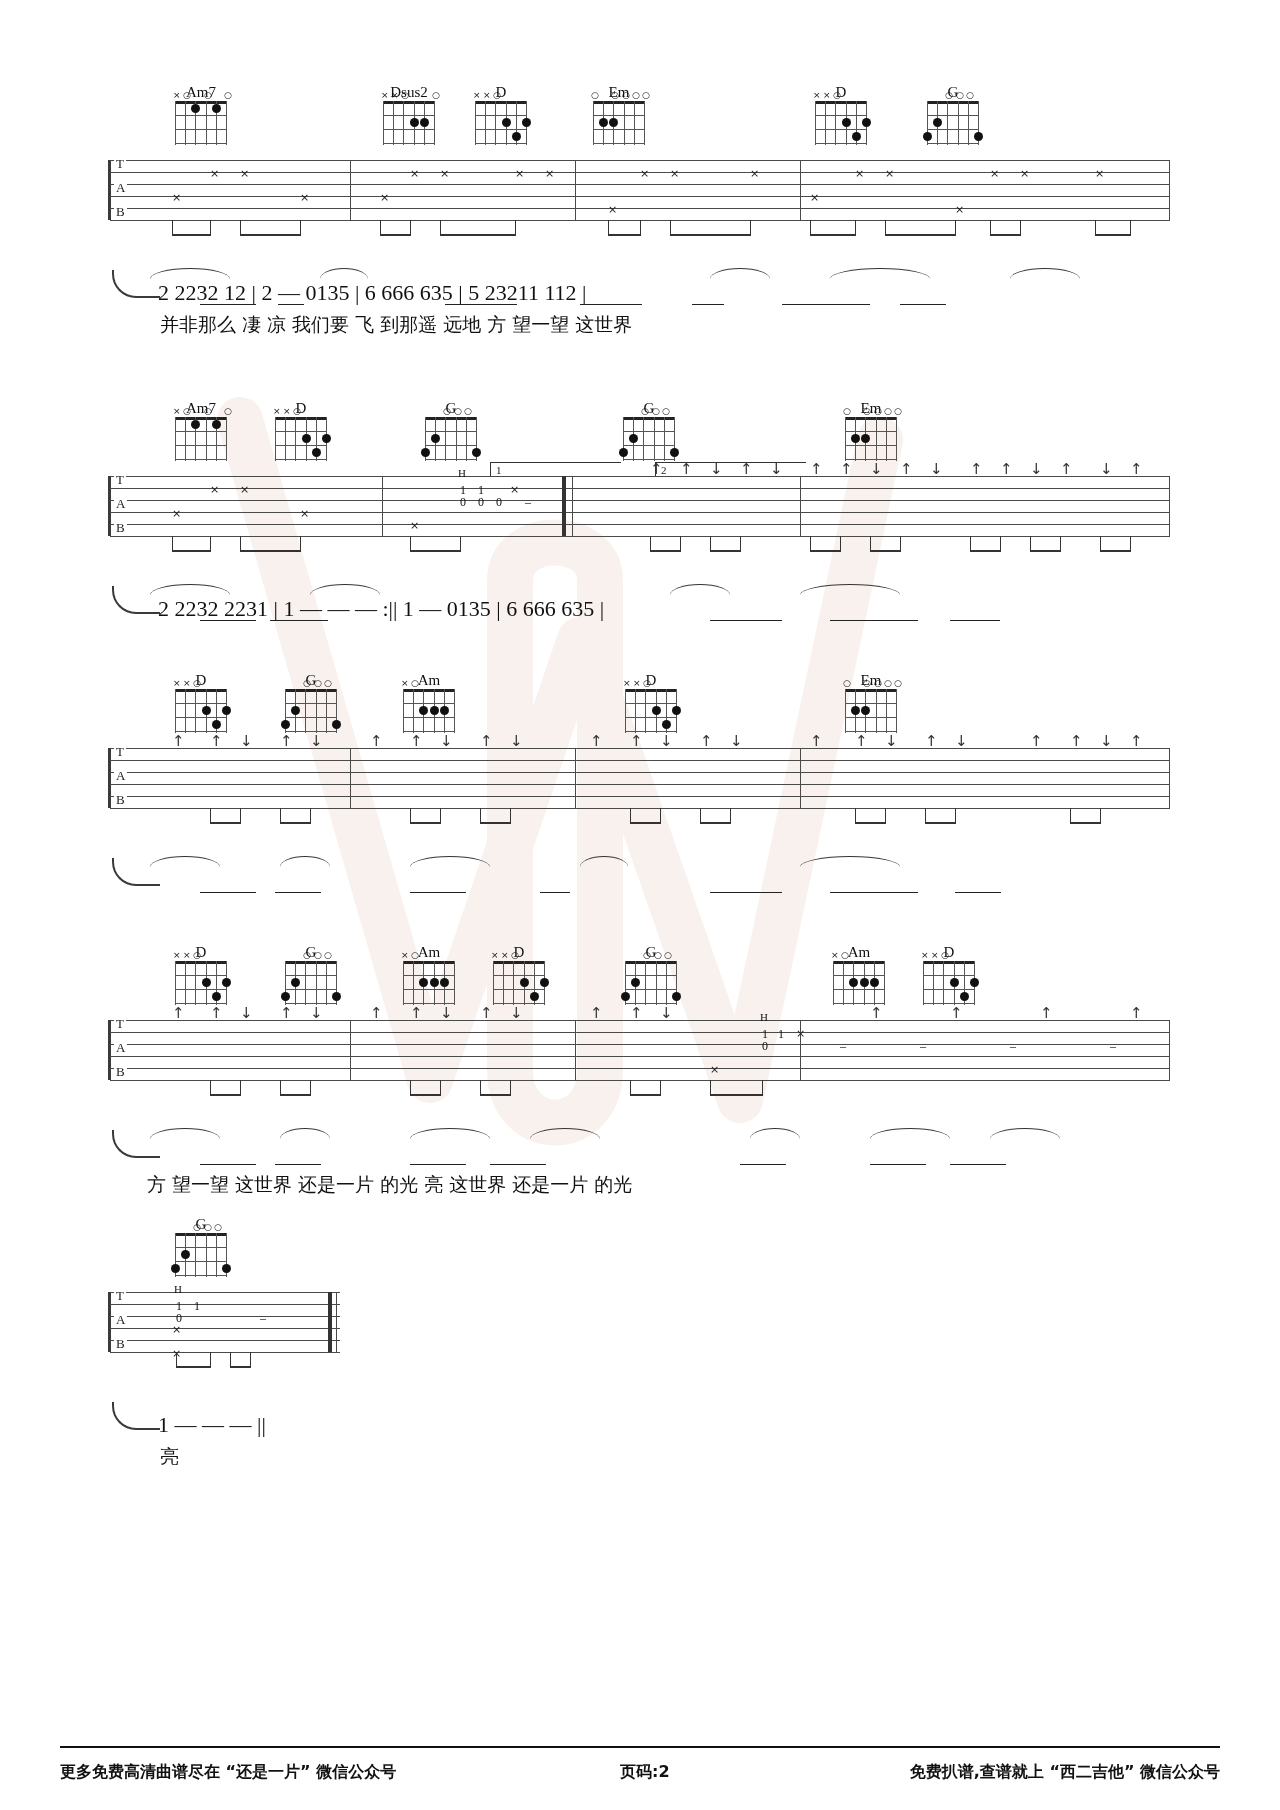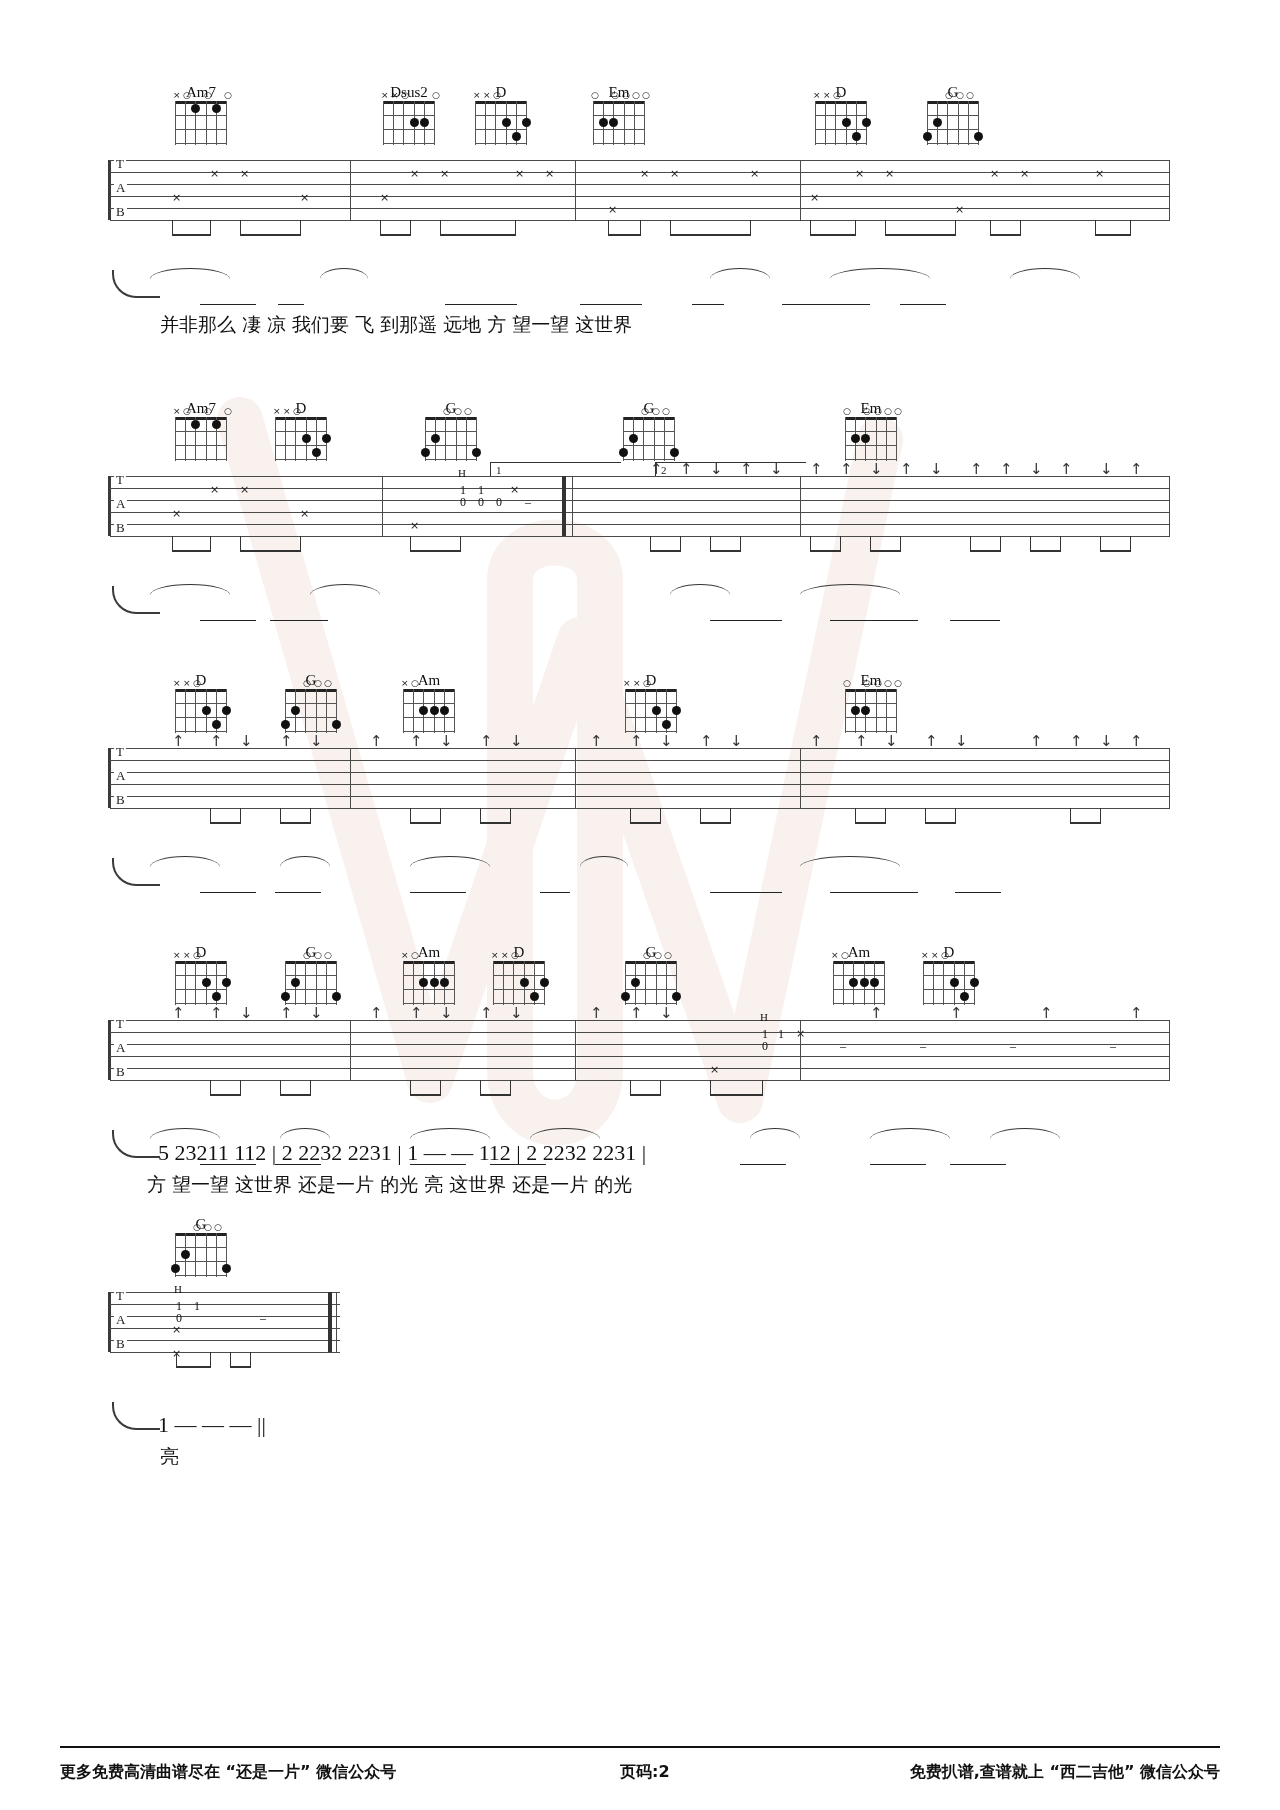--- a/index.html
+++ b/index.html
@@ -310,20 +310,21 @@
       <div class="stem" style="left:1020px;top:60px;height:16px;"></div>
       <div class="beam" style="left:985px;top:74px;width:35px;"></div>
     </div>
 
     <div class="melody" style="top:196px;">
       <div class="slur" style="left:40px;top:-12px;width:80px;"></div>
       <div class="slur" style="left:210px;top:-12px;width:48px;"></div>
       <div class="slur" style="left:600px;top:-12px;width:60px;"></div>
       <div class="slur" style="left:720px;top:-12px;width:100px;"></div>
       <div class="slur" style="left:900px;top:-12px;width:70px;"></div>
+      <div class="mel" style="left:48px;top:0;">2  2232  12 | 2  —  0135 | 6  666  635 | 5  23211  112 |</div>
       <div class="uline" style="left:90px;top:24px;width:56px;"></div>
       <div class="uline" style="left:168px;top:24px;width:26px;"></div>
       <div class="uline" style="left:335px;top:24px;width:72px;"></div>
       <div class="uline" style="left:470px;top:24px;width:62px;"></div>
       <div class="uline" style="left:582px;top:24px;width:32px;"></div>
       <div class="uline" style="left:672px;top:24px;width:88px;"></div>
       <div class="uline" style="left:790px;top:24px;width:46px;"></div>
     </div>
     <div class="lyrics" style="top:228px;">
       <div class="ly" style="left:50px;">并非那么 凄 凉    我们要 飞 到那遥 远地 方 望一望  这世界</div>
@@ -524,20 +525,21 @@
       <div class="stem" style="left:990px;top:60px;height:16px;"></div>
       <div class="stem" style="left:1020px;top:60px;height:16px;"></div>
       <div class="beam" style="left:990px;top:74px;width:30px;"></div>
     </div>
 
     <div class="melody" style="top:196px;">
       <div class="slur" style="left:40px;top:-12px;width:80px;"></div>
       <div class="slur" style="left:200px;top:-12px;width:70px;"></div>
       <div class="slur" style="left:560px;top:-12px;width:60px;"></div>
       <div class="slur" style="left:690px;top:-12px;width:100px;"></div>
+      <div class="mel" style="left:48px;top:0;">2  2232 2231 | 1 — — — :|| 1 —  0135 | 6 666  635 |</div>
       <div class="uline" style="left:90px;top:24px;width:56px;"></div>
       <div class="uline" style="left:160px;top:24px;width:58px;"></div>
       <div class="uline" style="left:600px;top:24px;width:72px;"></div>
       <div class="uline" style="left:720px;top:24px;width:88px;"></div>
       <div class="uline" style="left:840px;top:24px;width:50px;"></div>
     </div>
     <div class="leftcurve" style="left:112px;top:186px;"></div>
   </div>
 
   <div class="system" style="top:672px;">
@@ -950,21 +952,20 @@
     </div>
 
     <div class="melody" style="top:196px;">
       <div class="slur" style="left:40px;top:-12px;width:70px;"></div>
       <div class="slur" style="left:170px;top:-12px;width:50px;"></div>
       <div class="slur" style="left:300px;top:-12px;width:80px;"></div>
       <div class="slur" style="left:420px;top:-12px;width:70px;"></div>
       <div class="slur" style="left:640px;top:-12px;width:50px;"></div>
       <div class="slur" style="left:760px;top:-12px;width:80px;"></div>
       <div class="slur" style="left:880px;top:-12px;width:70px;"></div>
-      <div class="mel" style="left:48px;top:0;">5  23211  112 | 2  2232 2231 | 1 — —  112 | 2  2232 2231 |</div>
       <div class="uline" style="left:90px;top:24px;width:56px;"></div>
       <div class="uline" style="left:165px;top:24px;width:46px;"></div>
       <div class="uline" style="left:300px;top:24px;width:56px;"></div>
       <div class="uline" style="left:380px;top:24px;width:56px;"></div>
       <div class="uline" style="left:630px;top:24px;width:46px;"></div>
       <div class="uline" style="left:760px;top:24px;width:56px;"></div>
       <div class="uline" style="left:840px;top:24px;width:56px;"></div>
     </div>
     <div class="lyrics" style="top:228px;">
       <div class="ly" style="left:37px;">方 望一望  这世界  还是一片 的光 亮    这世界  还是一片 的光</div>

